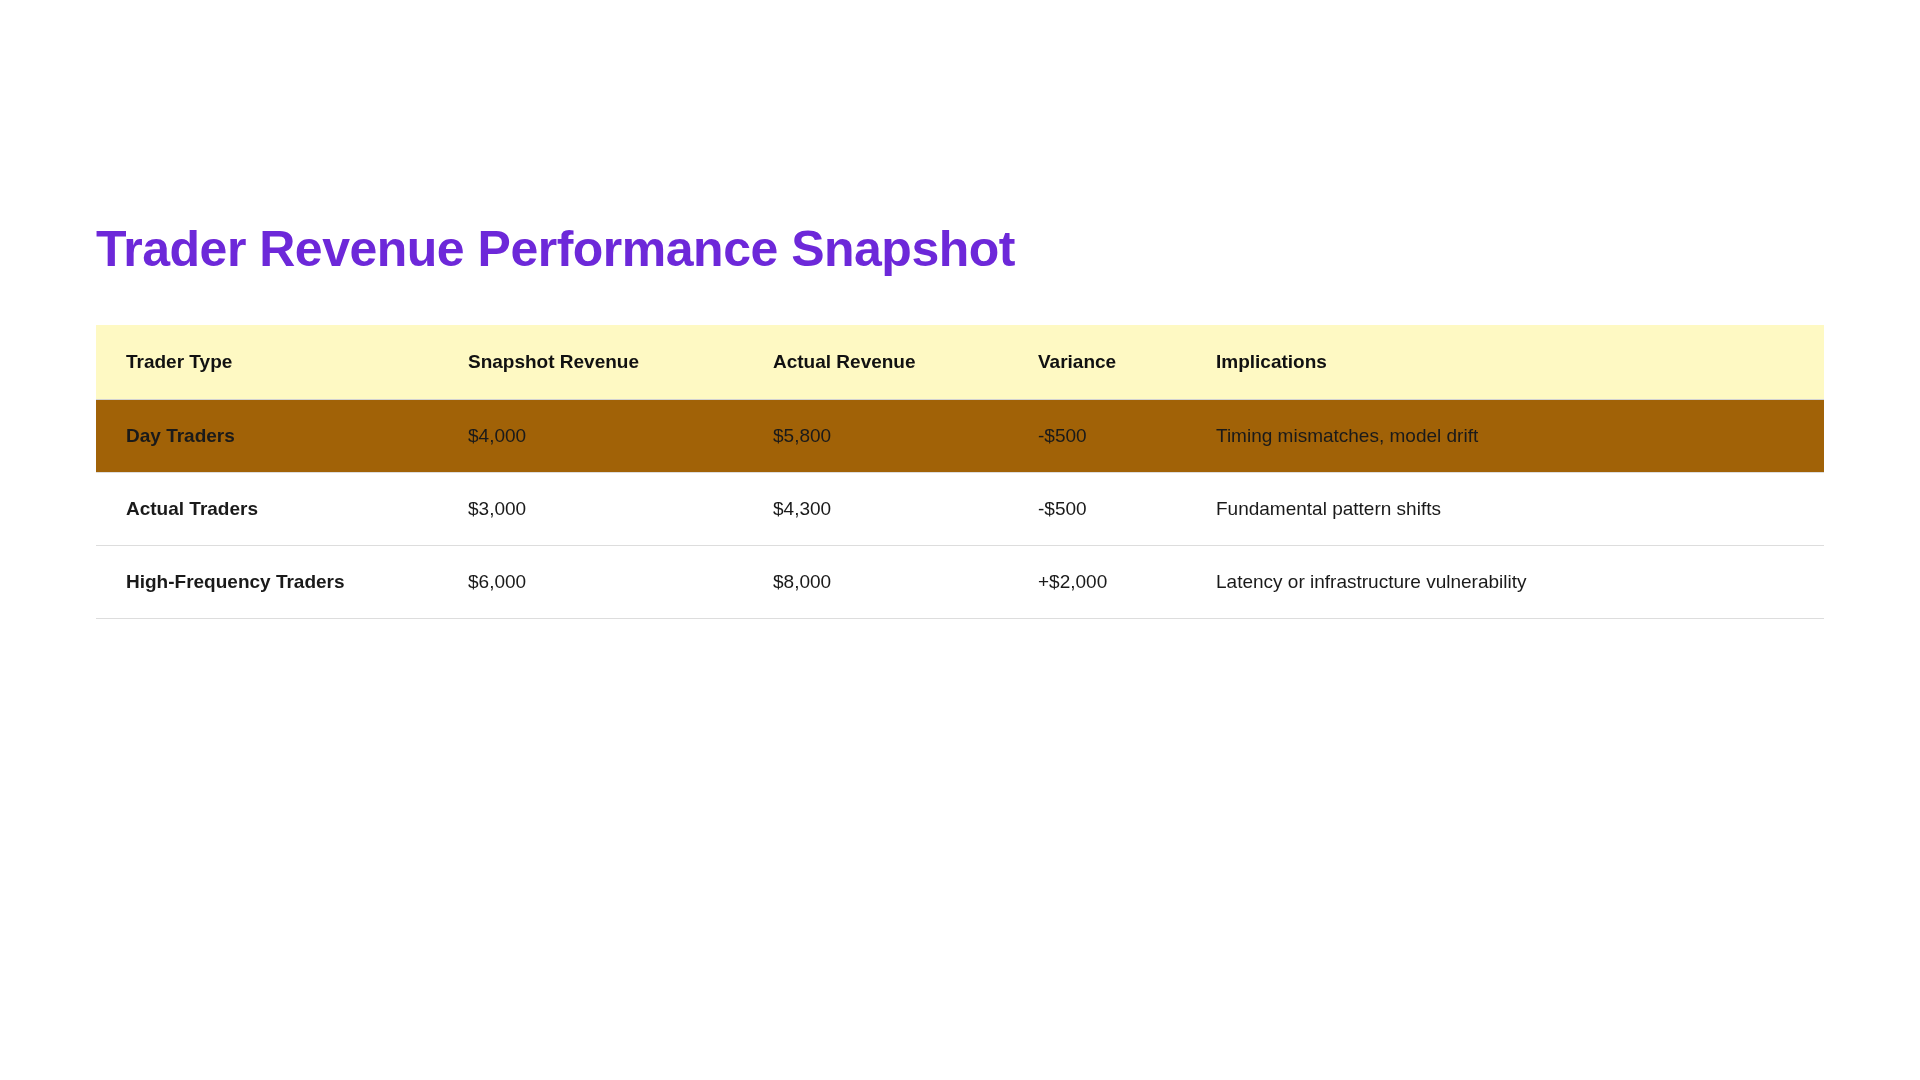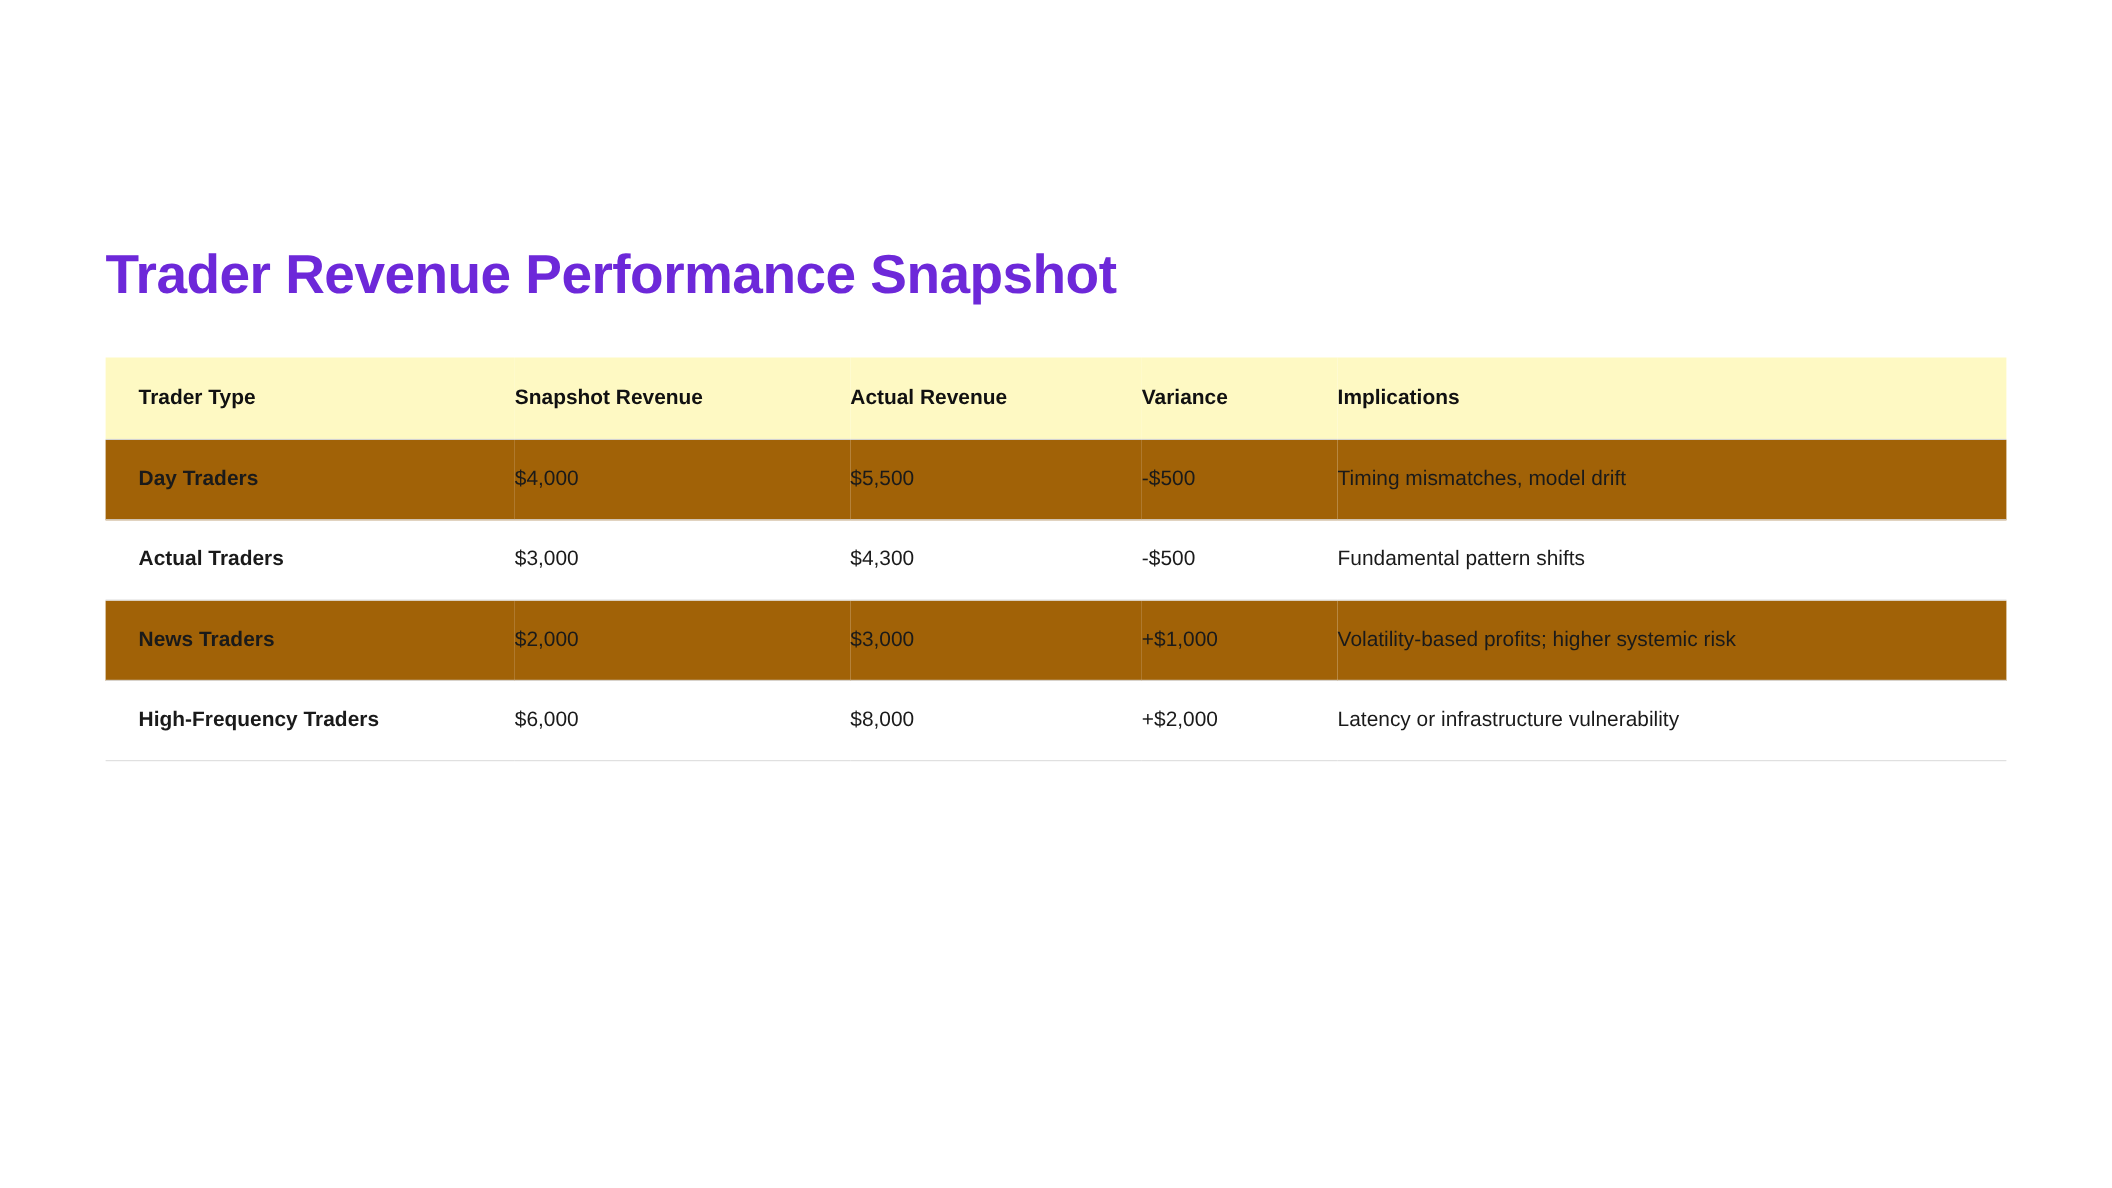--- a/index.html
+++ b/index.html
@@ -107,37 +107,30 @@
           <th>Snapshot Revenue</th>
           <th>Actual Revenue</th>
           <th>Variance</th>
           <th>Implications</th>
         </tr>
       </thead>
       <tbody>
         <tr class="alt">
           <td class="first">Day Traders</td>
           <td>$4,000</td>
-          <td>$5,500</td>
+          <td>$5,800</td>
           <td>-$500</td>
           <td>Timing mismatches, model drift</td>
         </tr>
         <tr>
           <td class="first">Actual Traders</td>
           <td>$3,000</td>
           <td>$4,300</td>
           <td>-$500</td>
           <td>Fundamental pattern shifts</td>
-        </tr>
-        <tr class="alt">
-          <td class="first">News Traders</td>
-          <td>$2,000</td>
-          <td>$3,000</td>
-          <td>+$1,000</td>
-          <td>Volatility-based profits; higher systemic risk</td>
         </tr>
         <tr>
           <td class="first">High-Frequency Traders</td>
           <td>$6,000</td>
           <td>$8,000</td>
           <td>+$2,000</td>
           <td>Latency or infrastructure vulnerability</td>
         </tr>
       </tbody>
     </table>

